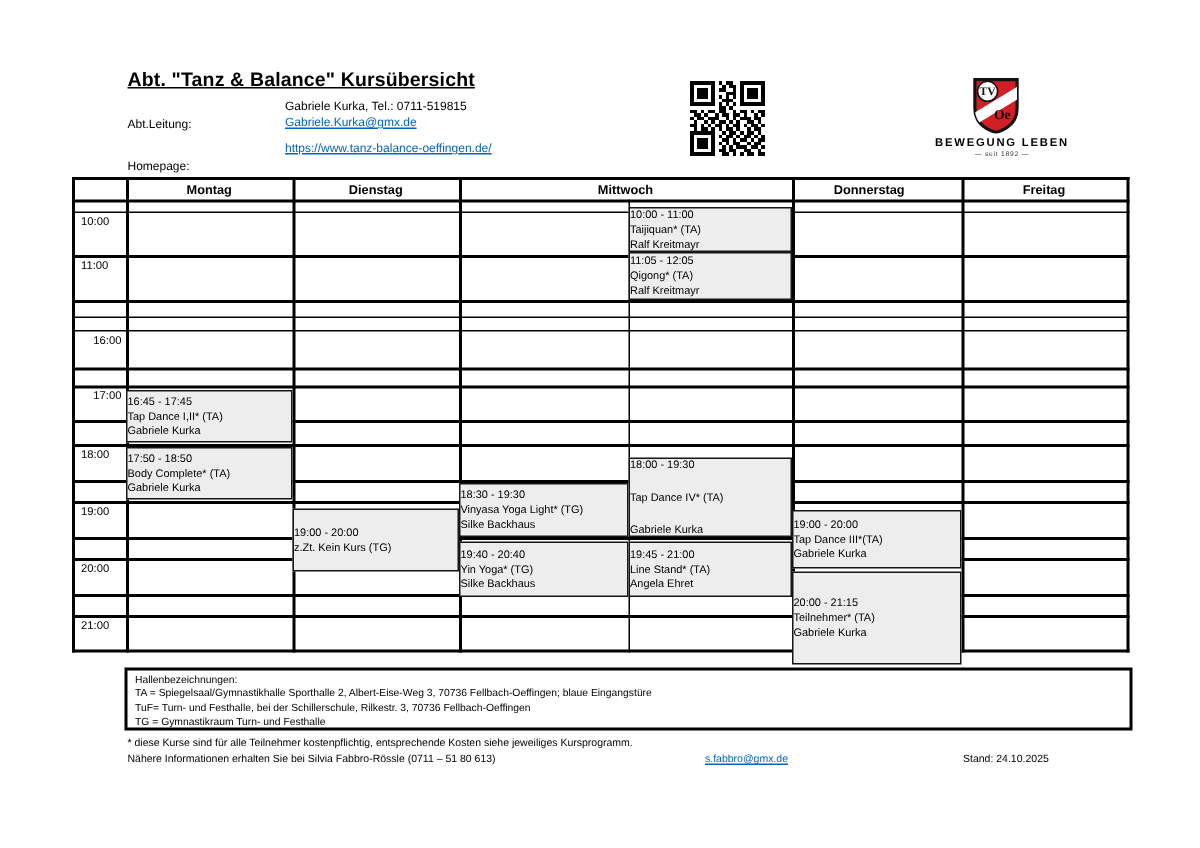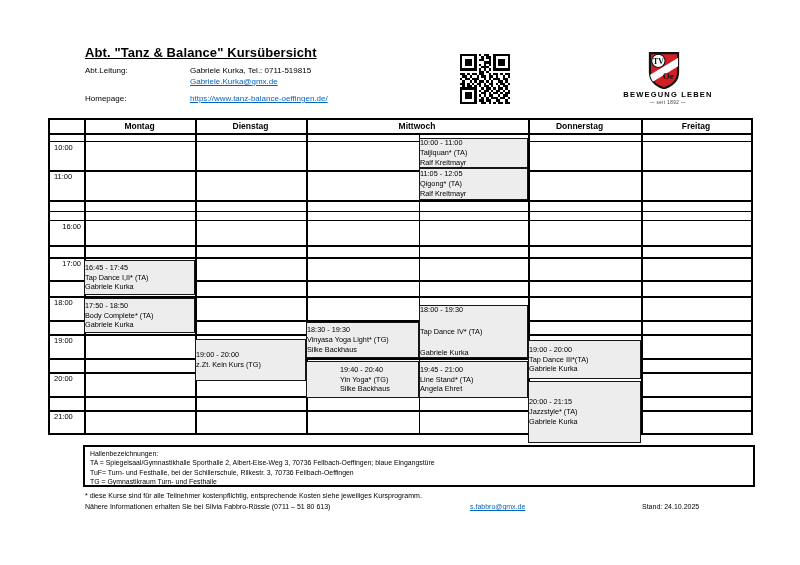--- a/index.html
+++ b/index.html
@@ -1,20 +1,20 @@
 <!DOCTYPE html>
 <html><head>
 <meta charset="utf-8">
 <style>
   html,body{margin:0;padding:0;background:#fff;}
   .page{position:relative;width:800px;height:565px;background:#fff;
         font-family:"Liberation Sans",sans-serif;color:#000;overflow:hidden;}
   .abs{position:absolute;}
   .doc-title{left:85px;top:45px;font-size:13px;font-weight:bold;text-decoration:underline;letter-spacing:.1px;}
-  .lbl{font-size:8px;}
+  .lbl{font-size:8px;margin-top:12px;}
   .val{font-size:8px;}
   .lnk{font-size:8px;color:#0563C1;text-decoration:underline;cursor:pointer;}
   .contact-lnk{font-size:7px;color:#0563C1;text-decoration:underline;cursor:pointer;}
   
   #schedule-table{position:absolute;left:48px;top:118px;width:705px;height:317px;}
   .hline,.vline{position:absolute;background:#000;z-index:1;}
   .day-h{position:absolute;top:1px;height:13px;z-index:1;font-size:8.5px;font-weight:bold;
          display:flex;align-items:center;justify-content:center;}
   .time-l{position:absolute;width:36px;font-size:7.5px;z-index:1;box-sizing:border-box;}
   .time-left{text-align:left;padding-left:6px;}
@@ -127,21 +127,21 @@
       </div>
       <div class="event" style="left: 147px; top: 221px; width: 111px; height: 42px;">
         <div>19:00 - 20:00</div>
         <div>z.Zt. Kein Kurs (TG)</div>
       </div>
       <div class="event" style="left: 258px; top: 204px; width: 113px; height: 36px;">
         <div>18:30 - 19:30</div>
         <div>Vinyasa Yoga Light* (TG)</div>
         <div>Silke Backhaus</div>
       </div>
-      <div class="event" style="left: 258px; top: 243px; width: 113px; height: 37px; padding-left: 33px;">
+      <div class="event" style="left: 258px; top: 243px; width: 113px; height: 37px;">
         <div>19:40 - 20:40</div>
         <div>Yin Yoga* (TG)</div>
         <div>Silke Backhaus</div>
       </div>
       <div class="event" style="left: 371px; top: 187px; width: 109px; height: 53px; gap: 12px;">
         <div>18:00 - 19:30</div>
         <div>Tap Dance IV* (TA)</div>
         <div>Gabriele Kurka</div>
       </div>
       <div class="event" style="left: 371px; top: 243px; width: 109px; height: 37px;">
@@ -149,21 +149,21 @@
         <div>Line Stand* (TA)</div>
         <div>Angela Ehret</div>
       </div>
       <div class="event" style="left: 480px; top: 222px; width: 113px; height: 39px;">
         <div>19:00 - 20:00</div>
         <div>Tap Dance III*(TA)</div>
         <div>Gabriele Kurka</div>
       </div>
       <div class="event" style="left: 480px; top: 263px; width: 113px; height: 62px;">
         <div>20:00 - 21:15</div>
-        <div>Jazzstyle* (TA)</div>
+        <div>Teilnehmer* (TA)</div>
         <div>Gabriele Kurka</div>
       </div>
     </div>
 
   <div class="abs legend-box">
     <div>Hallenbezeichnungen:</div>
     <div id="legend-lines">
         <div>TA = Spiegelsaal/Gymnastikhalle Sporthalle 2, Albert-Eise-Weg 3, 70736 Fellbach-Oeffingen; blaue Eingangstüre</div>
         <div>TuF= Turn- und Festhalle, bei der Schillerschule, Rilkestr. 3, 70736 Fellbach-Oeffingen</div>
         <div>TG = Gymnastikraum Turn- und Festhalle</div>

